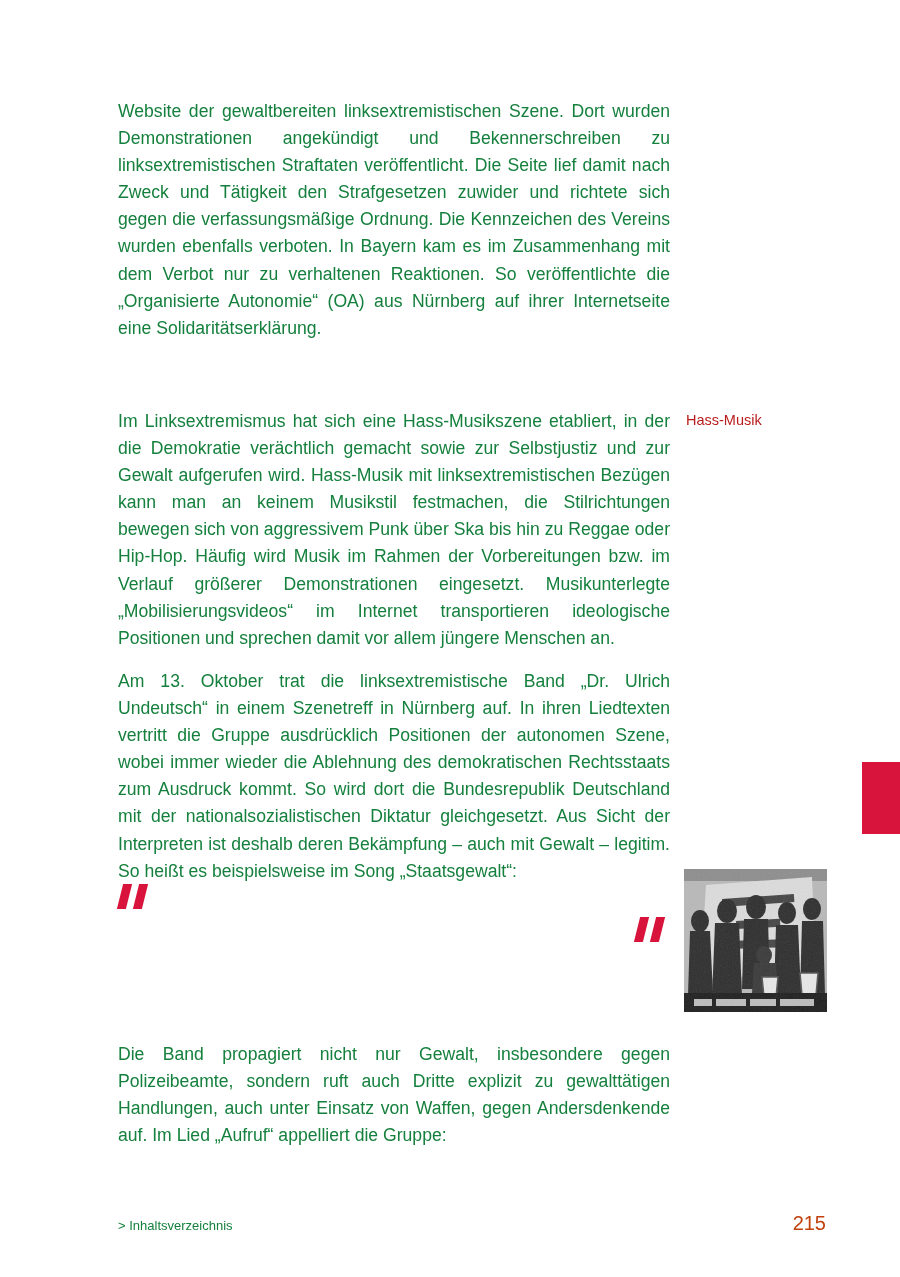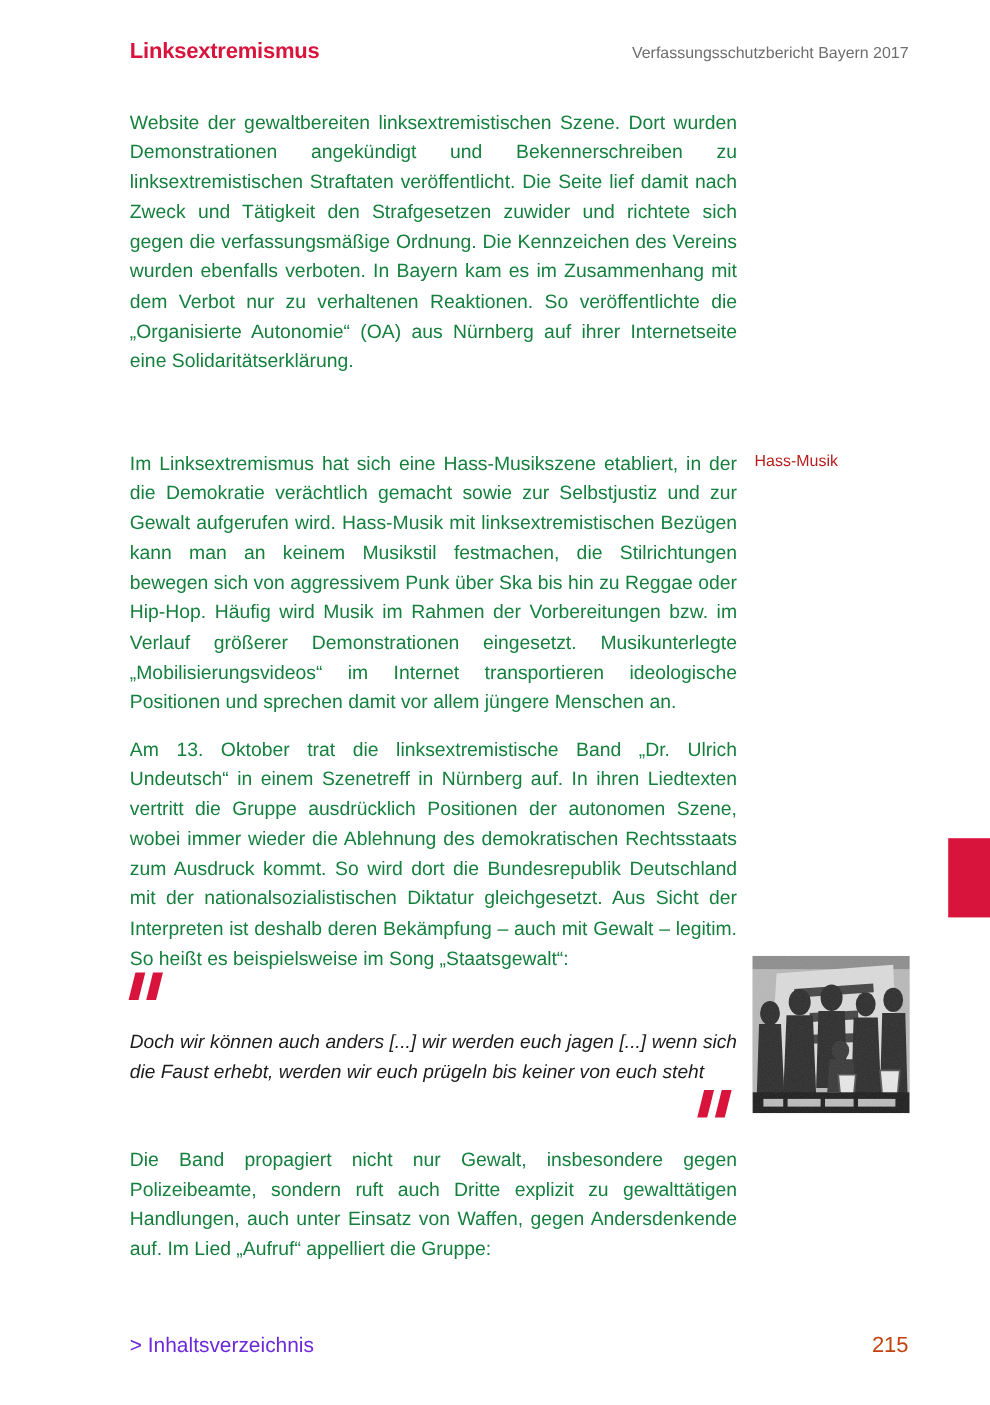--- a/index.html
+++ b/index.html
@@ -147,55 +147,50 @@
   .footer {
     position: absolute;
     left: 118px;
     top: 1212px;
     width: 708px;
     display: flex;
     align-items: baseline;
     justify-content: space-between;
   }
   .footer-link {
-    font-size: 19px;
-    color: #6d28d9;
+    font-size: 13px;
+    color: #15803d;
     text-decoration: none;
   }
   .footer-page {
     font-size: 20px;
     color: #c2410c;
   }
 </style>
 </head>
 <body>
 
 <div class="page">
 
-  <div class="header">
-    <span class="header-title">Linksextremismus</span>
-    <span class="header-sub">Verfassungsschutzbericht Bayern 2017</span>
-  </div>
 
   <p class="body col" id="para-intro">Website der gewaltbereiten linksextremistischen Szene. Dort wurden Demonstrationen angekündigt und Bekennerschreiben zu linksextremistischen Straftaten veröffentlicht. Die Seite lief damit nach Zweck und Tätigkeit den Strafgesetzen zuwider und richtete sich gegen die verfassungsmäßige Ordnung. Die Kennzeichen des Vereins wurden ebenfalls verboten. In Bayern kam es im Zusammenhang mit dem Verbot nur zu verhaltenen Reaktionen. So veröffentlichte die „Organisierte Autonomie“ (OA) aus Nürnberg auf ihrer Internetseite eine Solidaritätserklärung.</p>
 
 
   <div class="margin-note">Hass-Musik</div>
 
   <p class="body col" id="para-hass">Im Linksextremismus hat sich eine Hass-Musikszene etabliert, in der die Demokratie verächtlich gemacht sowie zur Selbstjustiz und zur Gewalt aufgerufen wird. Hass-Musik mit linksextremistischen Bezügen kann man an keinem Musikstil festmachen, die Stilrichtungen bewegen sich von aggressivem Punk über Ska bis hin zu Reggae oder Hip-Hop. Häufig wird Musik im Rahmen der Vorbereitungen bzw. im Verlauf größerer Demonstrationen eingesetzt. Musikunterlegte „Mobilisierungsvideos“ im Internet transportieren ideologische Positionen und sprechen damit vor allem jüngere Menschen an.</p>
 
   <p class="body col" id="para-band">Am 13. Oktober trat die linksextremistische Band „Dr. Ulrich Undeutsch“ in einem Szenetreff in Nürnberg auf. In ihren Liedtexten vertritt die Gruppe ausdrücklich Positionen der autonomen Szene, wobei immer wieder die Ablehnung des demokratischen Rechtsstaats zum Ausdruck kommt. So wird dort die Bundesrepublik Deutschland mit der nationalsozialistischen Diktatur gleichgesetzt. Aus Sicht der Interpreten ist deshalb deren Bekämpfung – auch mit Gewalt – legitim. So heißt es beispielsweise im Song „Staatsgewalt“:</p>
 
   <div class="margin-tab"></div>
 
   <div class="quote-block">
     <span class="quote-mark quote-open">
       <i></i><i></i>
     </span>
-    <p class="quote-text">Doch wir können auch anders [...] wir werden euch jagen [...] wenn sich die Faust erhebt, werden wir euch prügeln bis keiner von euch steht</p>
     <div class="quote-close-row">
       <span class="quote-mark">
         <i></i><i></i>
       </span>
     </div>
   </div>
 
   <div class="album">
     <svg width="143" height="143" viewBox="0 0 143 143">
       <defs>

